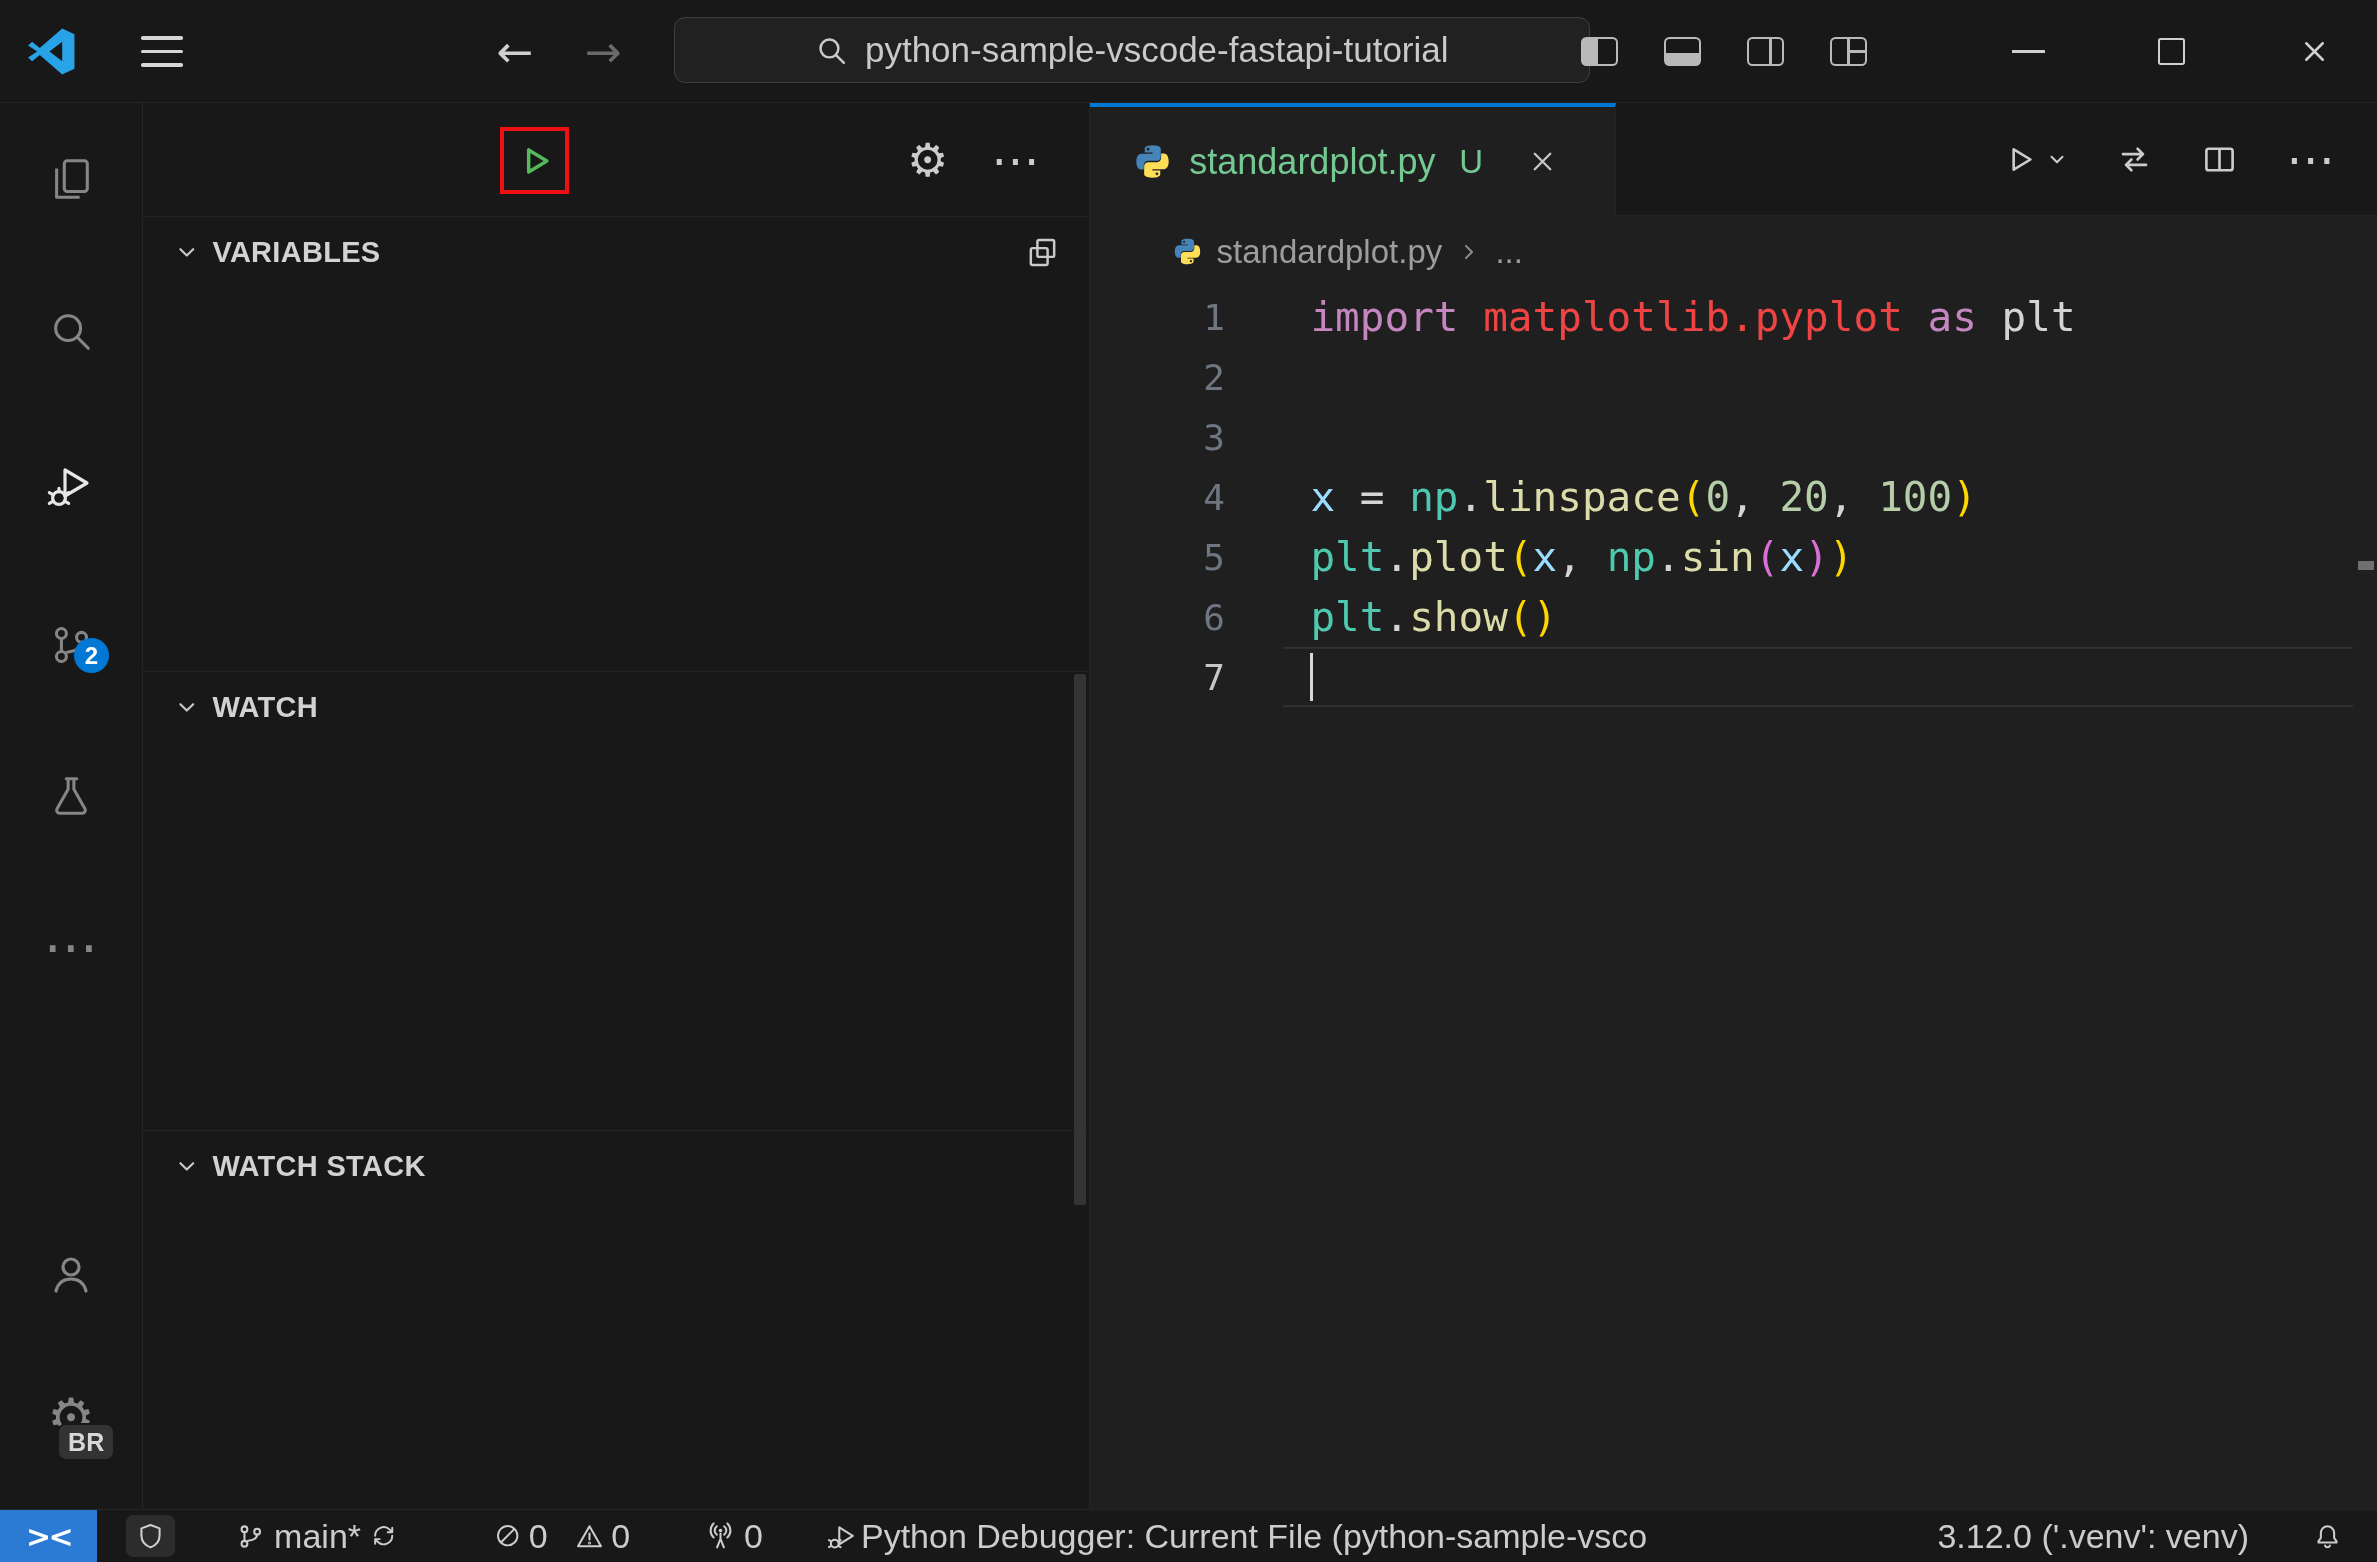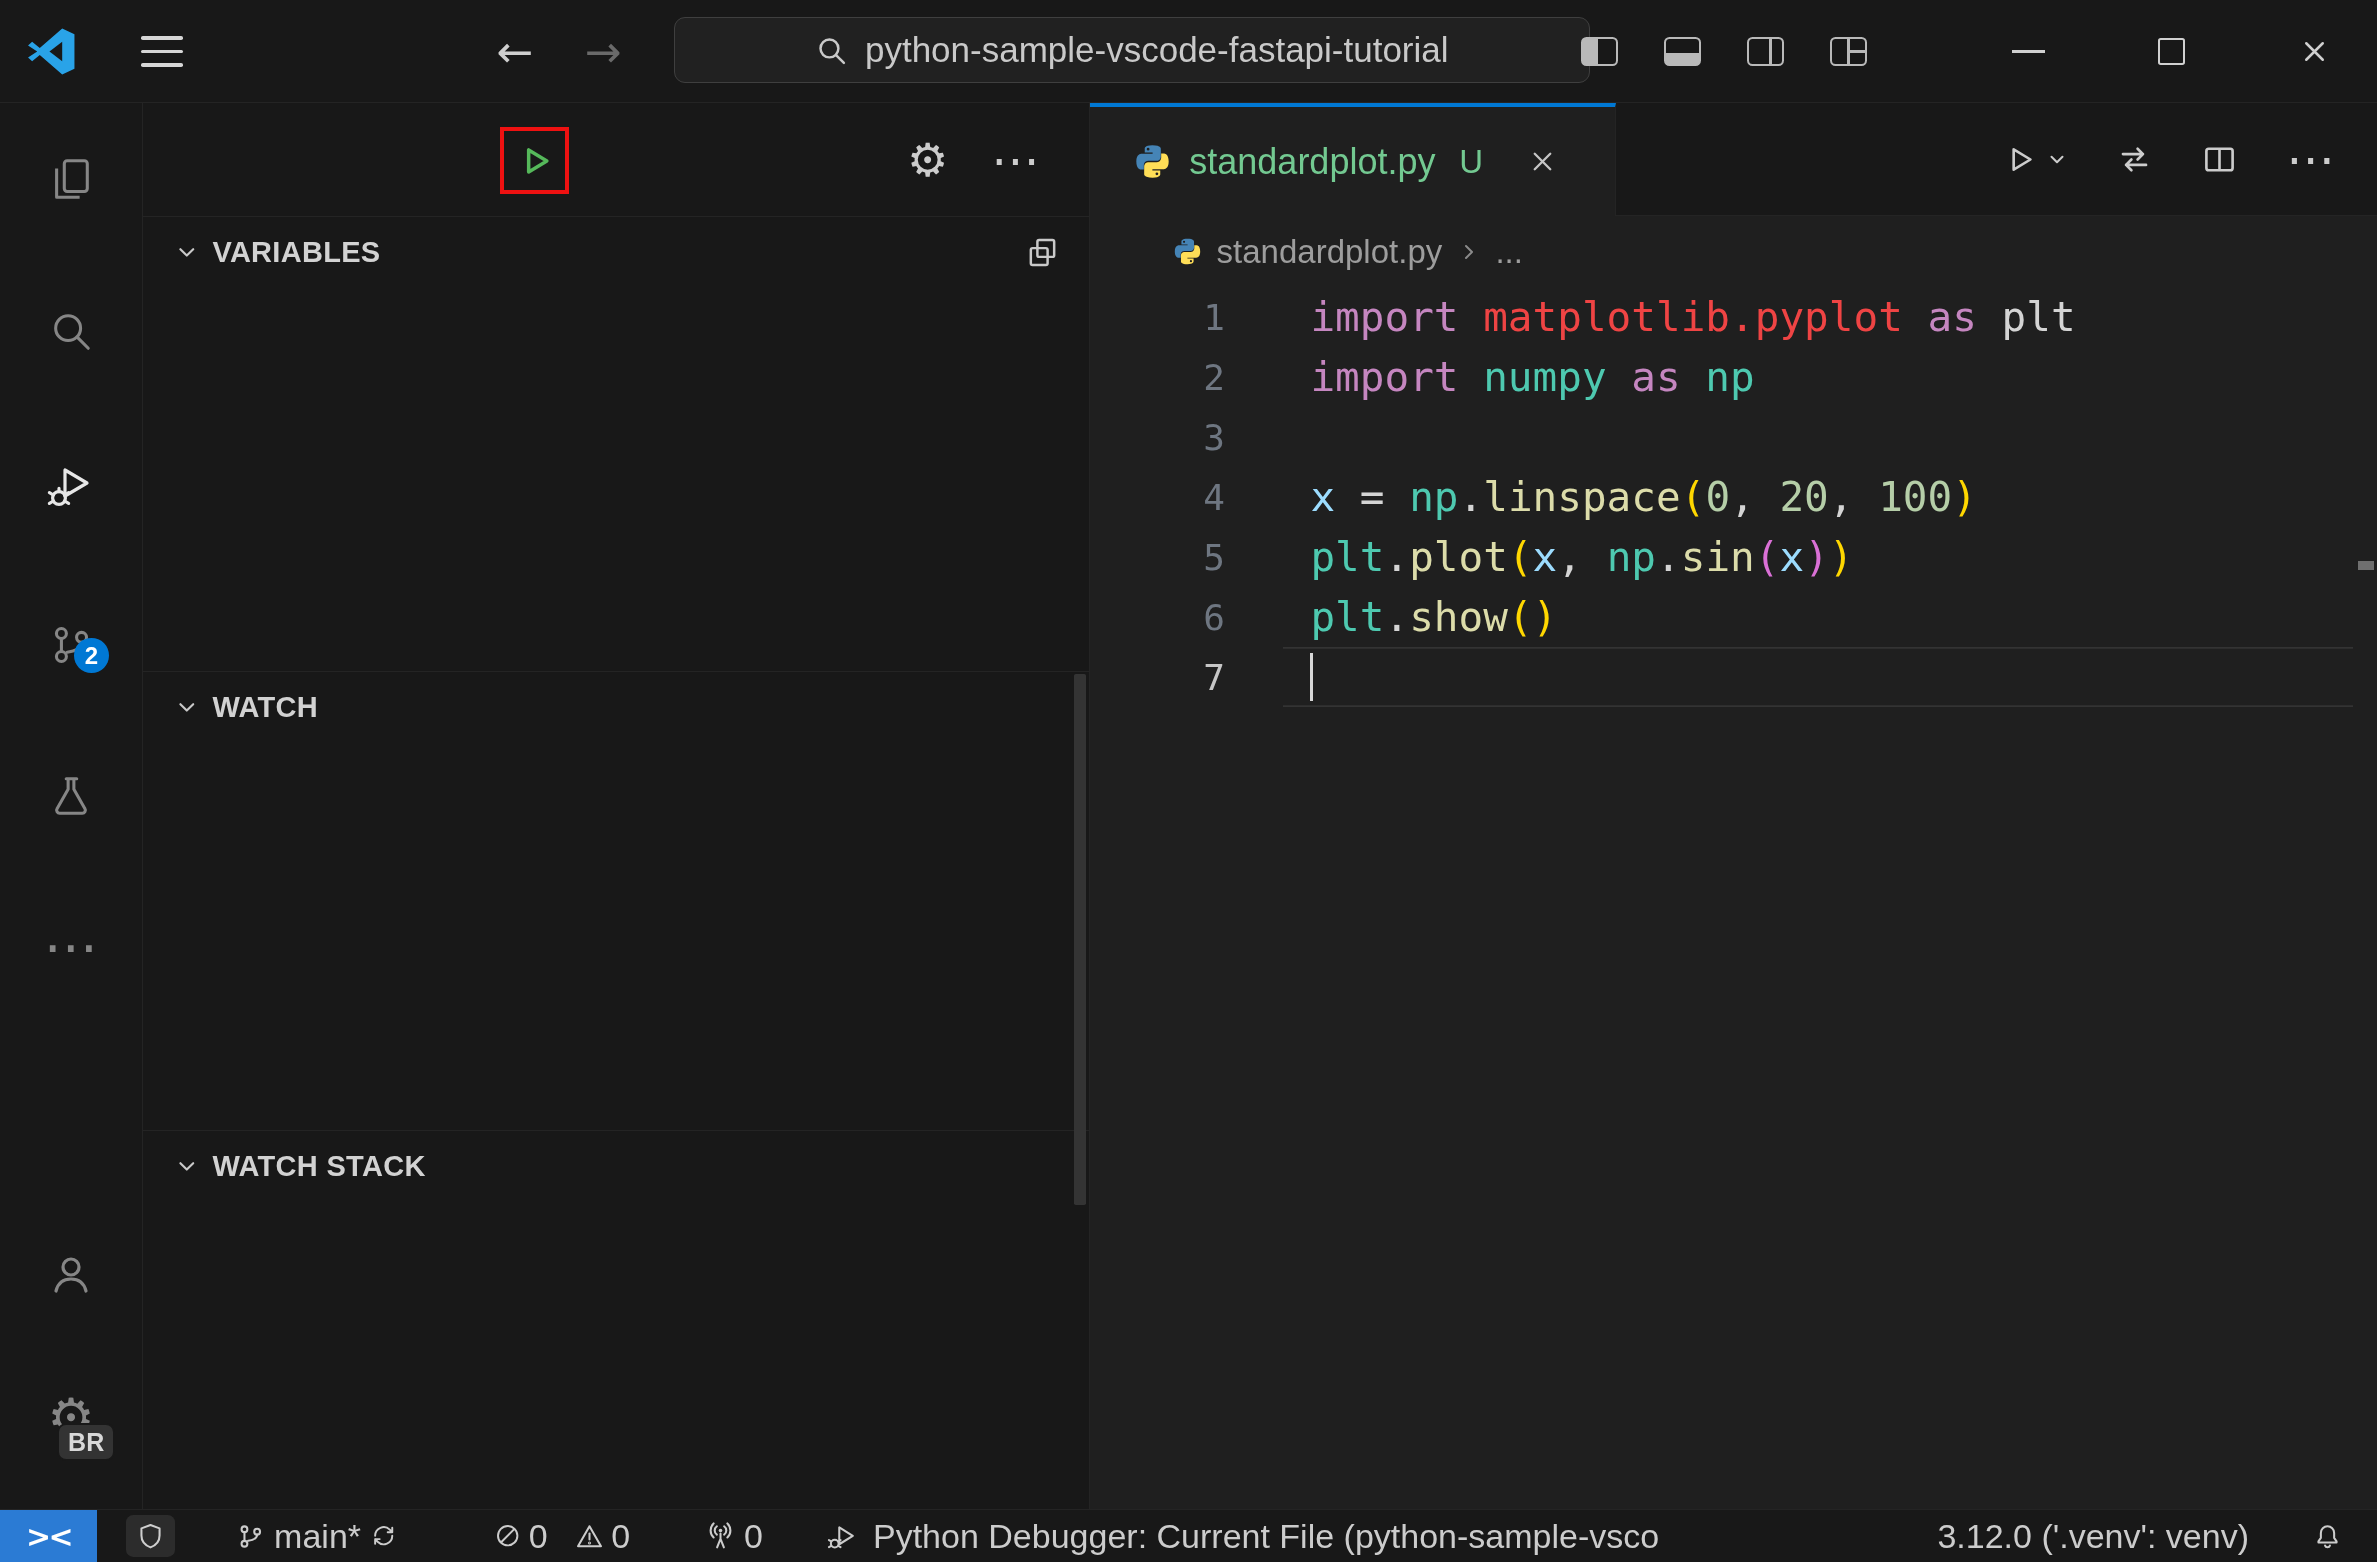--- a/index.html
+++ b/index.html
@@ -97,21 +97,21 @@
     font-size:34px;color:#cccccc;}
   .sb-item{position:absolute;top:0;height:100%;display:flex;align-items:center;gap:11px;cursor:pointer;white-space:nowrap;}
   .remote{left:0;width:97px;background:var(--remote-blue,#2b7bd4);color:#ffffff;justify-content:center;gap:0;
     font-weight:bold;font-size:30px;letter-spacing:-2.7px;font-family:"DejaVu Sans",sans-serif;}
   .shield-item{left:126px;}
   .shield-box{width:49px;height:42px;background:#2c2c2c;border-radius:7.3px;display:flex;align-items:center;justify-content:center;color:#cfcfcf;}
   .branch-item{left:236px;gap:9.1px;}
   .problems-item{left:494px;gap:7.3px;}
   .problems-item .pad{width:12.8px;}
   .ports-item{left:706px;gap:9.1px;}
-  .debug-item{left:827px;width:1033px;overflow:hidden;gap:15px;}
+  .debug-item{left:827px;width:1033px;overflow:hidden;gap:3px;}
   .version-item{right:128px;}
   .bell-item{right:35px;}
 </style>
 </head>
 <body>
 
 <div class="window">
 
   <div class="titlebar">
     <div class="tb-left">
@@ -322,21 +322,20 @@
         <span class="bc-item">...</span>
       </div>
 
       <div class="code">
           <div class="code-line">
             <div class="gutter">1</div>
             <div class="line-content"><span style="color: rgb(197, 134, 192);">import</span><span style="color: #ef4444;"> matplotlib.pyplot </span><span style="color: rgb(197, 134, 192);">as</span><span style="color: rgb(212, 212, 212);"> plt</span></div>
           </div>
           <div class="code-line">
             <div class="gutter">2</div>
-            <div class="line-content"><span style="color: rgb(197, 134, 192);">import</span><span style="color: rgb(212, 212, 212);"> </span><span style="color: rgb(78, 201, 176);">numpy</span><span style="color: rgb(212, 212, 212);"> </span><span style="color: rgb(197, 134, 192);">as</span><span style="color: rgb(212, 212, 212);"> </span><span style="color: rgb(78, 201, 176);">np</span></div>
           </div>
           <div class="code-line">
             <div class="gutter">3</div>
             <div class="line-content"></div>
           </div>
           <div class="code-line">
             <div class="gutter">4</div>
             <div class="line-content"><span style="color: rgb(156, 220, 254);">x</span><span style="color: rgb(212, 212, 212);"> = </span><span style="color: rgb(78, 201, 176);">np</span><span style="color: rgb(212, 212, 212);">.</span><span style="color: rgb(220, 220, 170);">linspace</span><span style="color: rgb(255, 215, 0);">(</span><span style="color: rgb(181, 206, 168);">0</span><span style="color: rgb(212, 212, 212);">, </span><span style="color: rgb(181, 206, 168);">20</span><span style="color: rgb(212, 212, 212);">, </span><span style="color: rgb(181, 206, 168);">100</span><span style="color: rgb(255, 215, 0);">)</span></div>
           </div>
           <div class="code-line">

